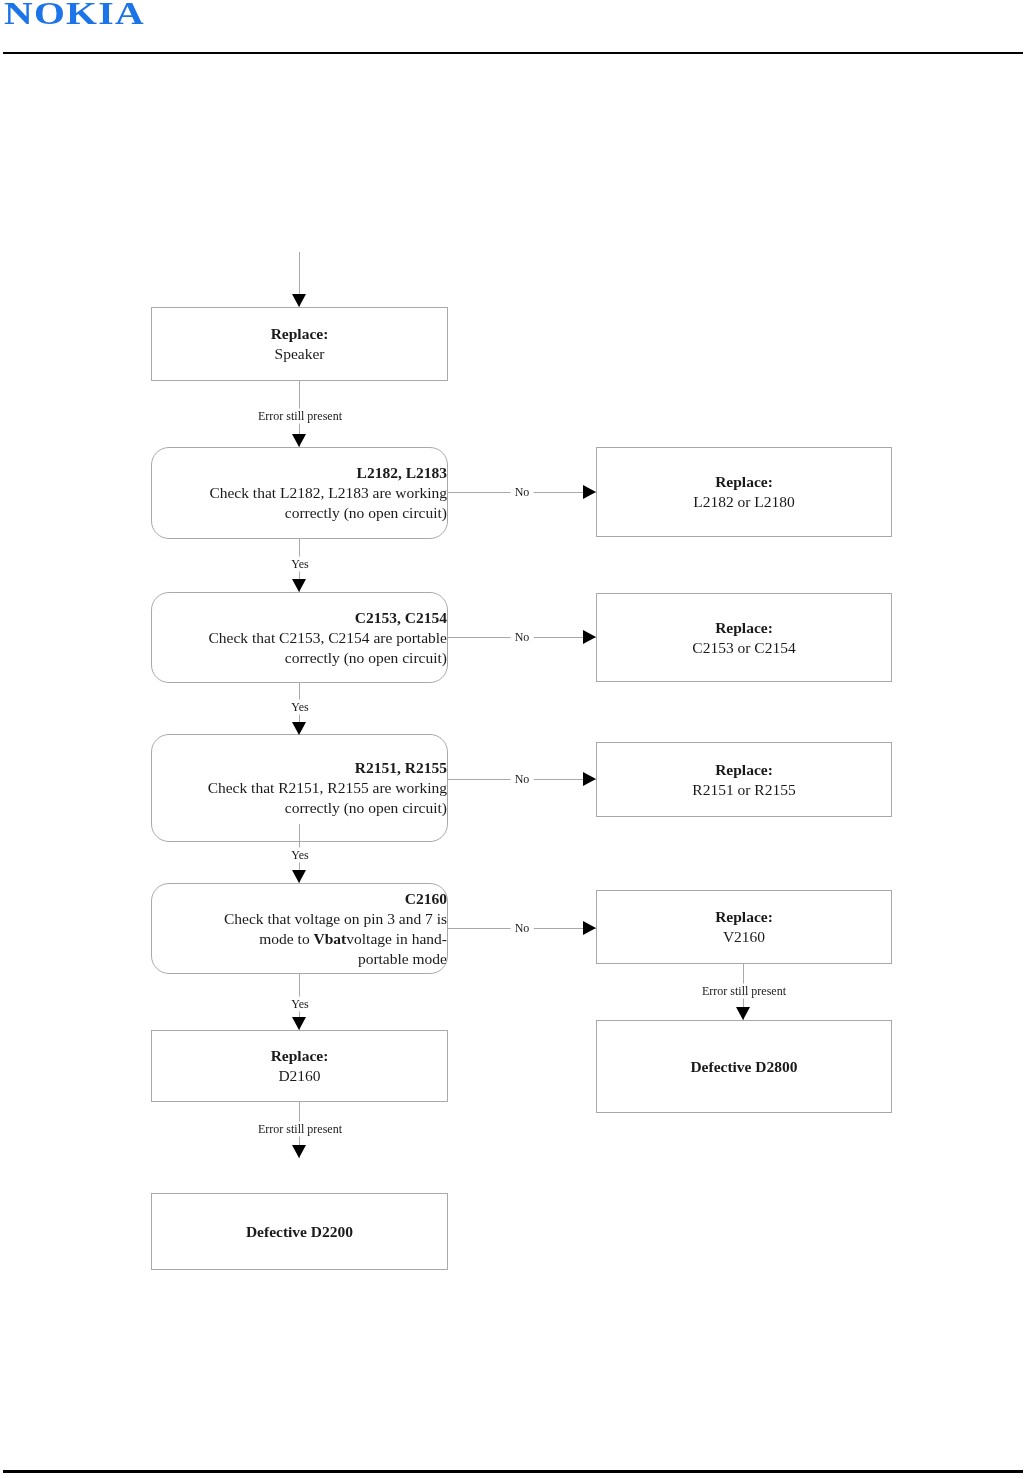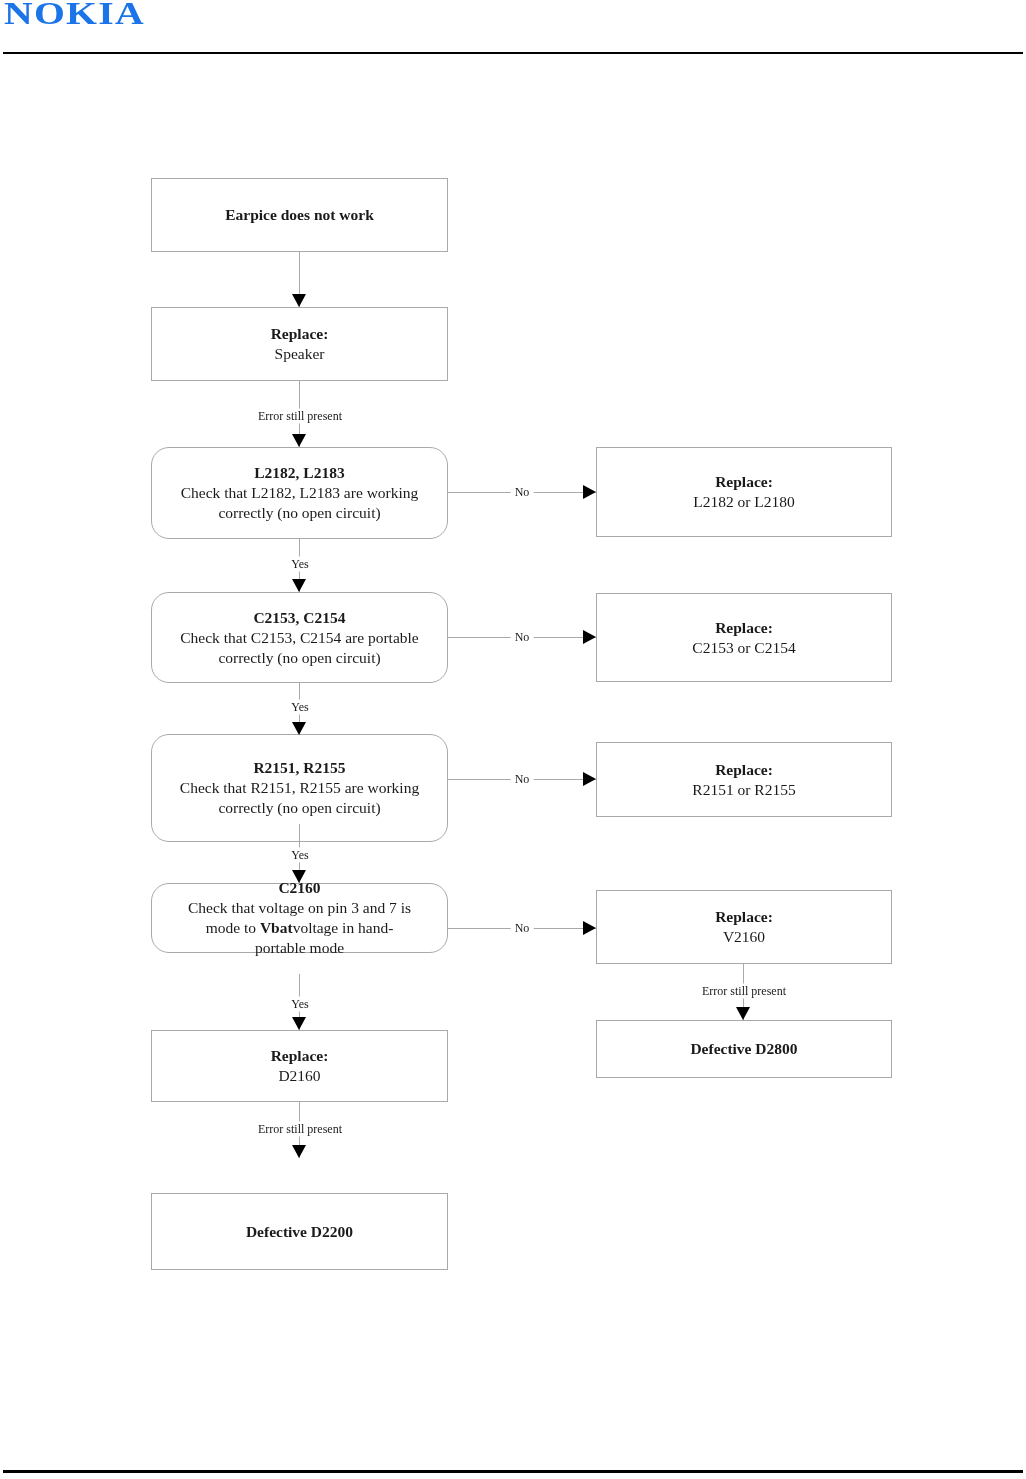--- a/index.html
+++ b/index.html
@@ -16,21 +16,21 @@
   .rule{position:absolute;left:3px;width:1020px;background:#000;}
   .rule.top{top:52px;height:2px;}
   .rule.bottom{top:1470px;height:3px;}
   .box{
     position:absolute;box-sizing:border-box;border:1px solid var(--box-border,#a9a9a9);
     background:#fff;display:flex;flex-direction:column;justify-content:center;
     align-items:center;text-align:center;font-size:15.5px;line-height:20px;
   }
   .box.left{left:151px;width:297px;}
   .box.right{left:596px;width:296px;}
-  .box.rounded{border-radius:18px;}
+  .box.rounded{border-radius:18px;align-items:flex-end;}
   .b{font-weight:700;}
   .vline{position:absolute;width:1px;background:var(--connector-line,#a9a9a9);}
   .hline{position:absolute;height:1px;background:var(--connector-line,#a9a9a9);}
   .arr-d{position:absolute;width:0;height:0;
     border-left:7px solid transparent;border-right:7px solid transparent;
     border-top:13px solid var(--arrow-black,#000);}
   .arr-r{position:absolute;width:0;height:0;
     border-top:7px solid transparent;border-bottom:7px solid transparent;
     border-left:13px solid var(--arrow-black,#000);}
   .lbl{
@@ -40,23 +40,20 @@
 </style>
 </head>
 <body>
 
 <div class="page">
 
   <div class="logo">NOKIA</div>
   <div class="rule top"></div>
   <div class="rule bottom"></div>
 
-  <div class="box left" style="top:178px;height:74px">
-    <div class="b">Earpice does not work</div>
-  </div>
 
   <div class="box left" style="top:307px;height:74px">
     <div class="b">Replace:</div>
     <div>Speaker</div>
   </div>
 
   <div class="box left rounded" style="top:447px;height:92px">
     <div class="b">L2182, L2183</div>
     <div>Check that L2182, L2183 are working</div>
     <div>correctly (no open circuit)</div>
@@ -67,21 +64,21 @@
     <div>Check that C2153, C2154 are portable</div>
     <div>correctly (no open circuit)</div>
   </div>
 
   <div class="box left rounded" style="top:734px;height:108px">
     <div class="b">R2151, R2155</div>
     <div>Check that R2151, R2155 are working</div>
     <div>correctly (no open circuit)</div>
   </div>
 
-  <div class="box left rounded" style="top:883px;height:70px">
+  <div class="box left rounded" style="top:883px;height:91px">
     <div class="b">C2160</div>
     <div>Check that voltage on pin 3 and 7 is</div>
     <div><span>mode to </span><span class="b">Vbat</span><span>voltage in hand-</span></div>
     <div>portable mode</div>
   </div>
 
   <div class="box left" style="top:1030px;height:72px">
     <div class="b">Replace:</div>
     <div>D2160</div>
   </div>
@@ -103,21 +100,21 @@
   <div class="box right" style="top:742px;height:75px">
     <div class="b">Replace:</div>
     <div>R2151 or R2155</div>
   </div>
 
   <div class="box right" style="top:890px;height:74px">
     <div class="b">Replace:</div>
     <div>V2160</div>
   </div>
 
-  <div class="box right" style="top:1020px;height:58px">
+  <div class="box right" style="top:1020px;height:93px">
     <div class="b">Defective D2800</div>
   </div>
 
   <div class="vline" style="left:299px;top:252px;height:55px"></div>
   <div class="arr-d" style="left:292px;top:294px"></div>
 
   <div class="vline" style="left:299px;top:381px;height:66px"></div>
   <div class="lbl" style="left:300px;top:416px">Error still present</div>
   <div class="arr-d" style="left:292px;top:434px"></div>
 

